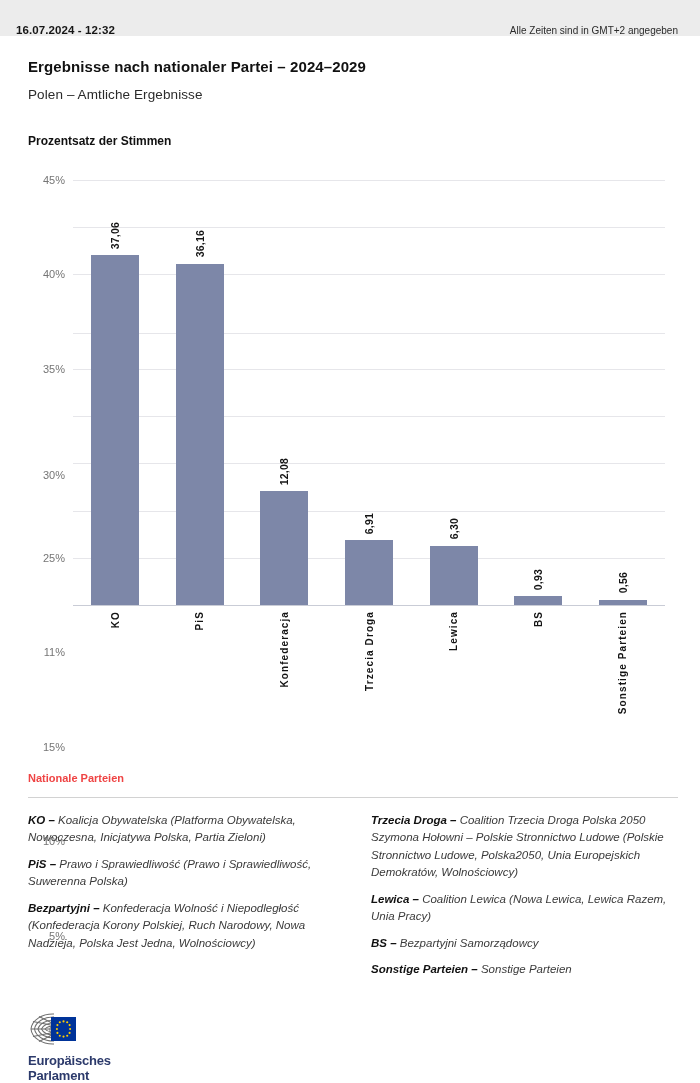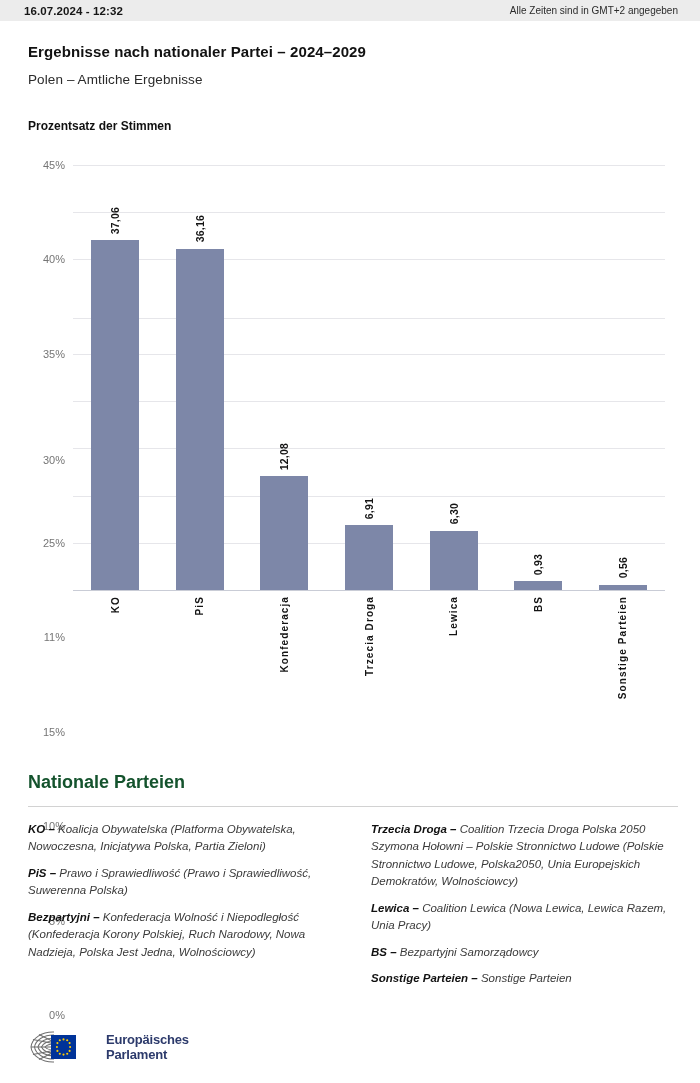--- a/index.html
+++ b/index.html
@@ -7,26 +7,26 @@
     width: 700px;
     height: 1083px;
     background: #ffffff;
     font-family: "Liberation Sans", sans-serif;
     color: #1a1a1a;
     overflow: hidden;
   }
 
   
   .statusbar {
-    height: 21px;
+    height: 36px;
     background: #ececec;
     display: flex;
-    align-items: center;
+    align-items: flex-end;
     justify-content: space-between;
-    padding: 0 22px 0 24px;
+    padding: 0 22px 0 16px;
   }
   .statusbar-date {
     font-size: 11.5px;
     font-weight: bold;
     letter-spacing: .1px;
     color: #161616;
   }
   .statusbar-tz {
     font-size: 10px;
     color: #2b2b2b;
@@ -146,23 +146,23 @@
   .xlabel span { display: inline-block; transform: rotate(180deg); }
 
   
   .legend {
     position: absolute;
     top: 772px;
     left: 0; right: 0;
     padding: 0 22px 0 28px;
   }
   .legend-heading {
-    font-size: 18px;
-    font-weight: bold;
-    color: #14532d;
+    font-size: 11px;
+    font-weight: bold;
+    color: #ef4444;
   }
   .legend-rule {
     height: 1px;
     background: #d2d2d2;
     margin-top: 13px;
   }
   .legend-cols {
     display: flex;
     gap: 36px;
     margin-top: 14px;
@@ -187,21 +187,21 @@
     display: flex;
     align-items: center;
     justify-content: space-between;
   }
   .source {
     font-size: 11.5px;
     color: #2b2b2b;
   }
   .source b { color: #111; font-weight: bold; }
 
-  .ep-logo { display: flex; align-items: center; gap: 18px; }
+  .ep-logo { display: flex; align-items: flex-start; gap: 6px; flex-direction: column; }
   .ep-mark { display: flex; align-items: center; }
   .ep-text {
     font-size: 13px;
     font-weight: bold;
     line-height: 1.18;
     color: #2c3a6b;
     letter-spacing: -.2px;
   }
 </style>
 </head>

